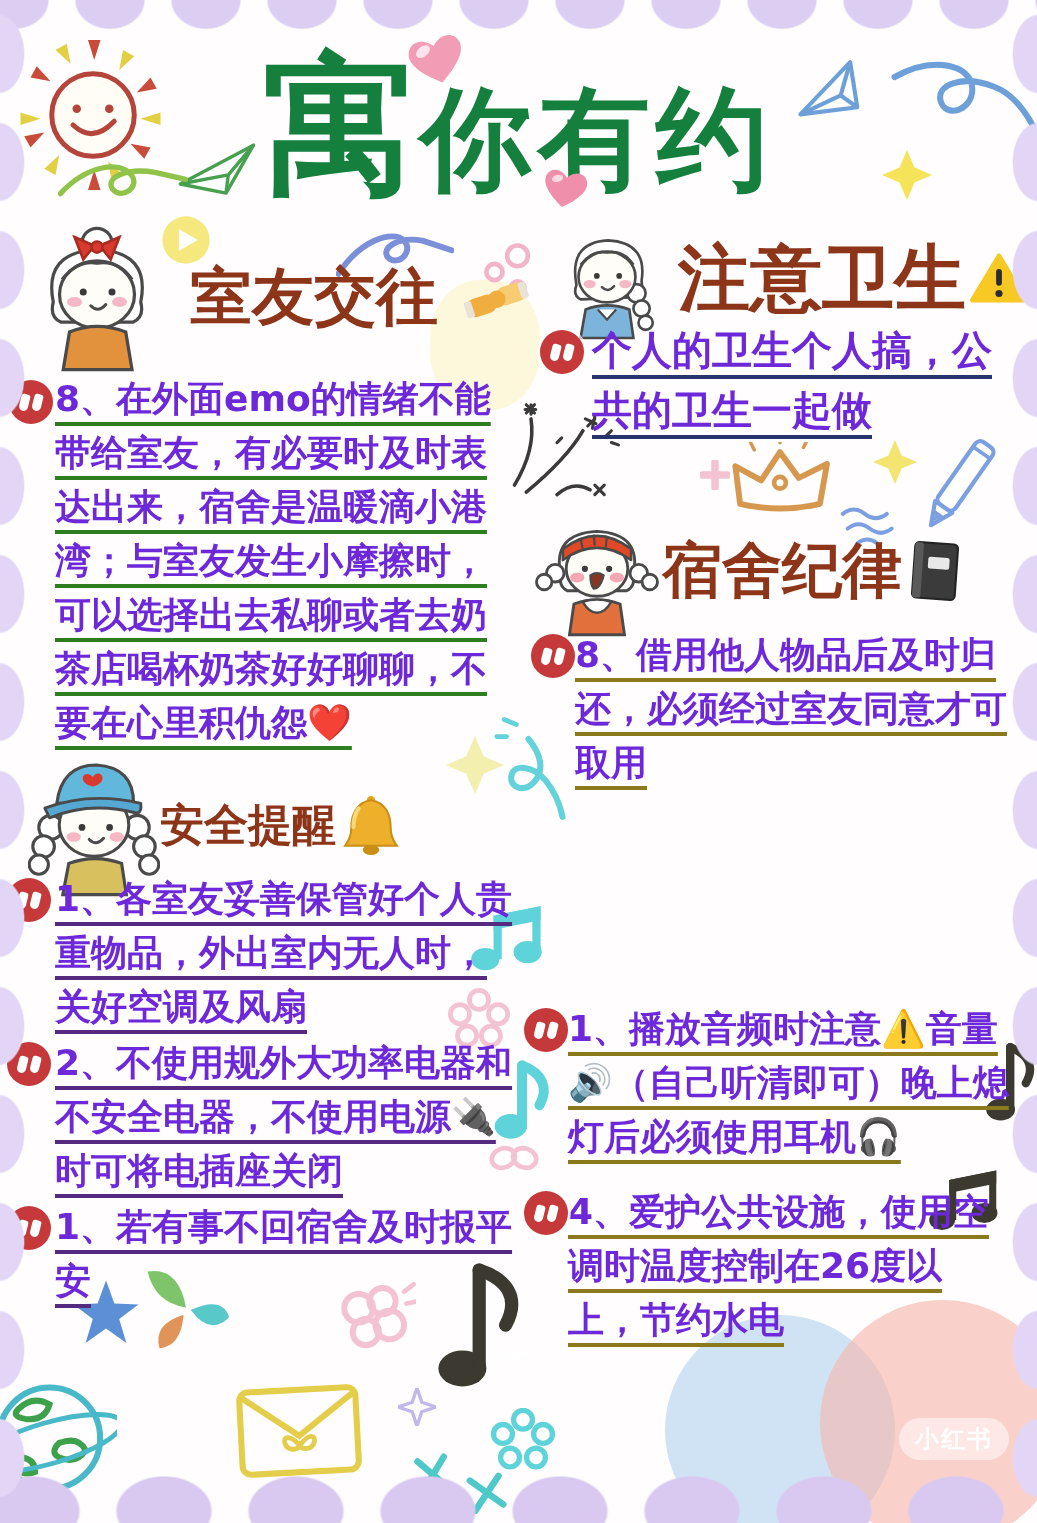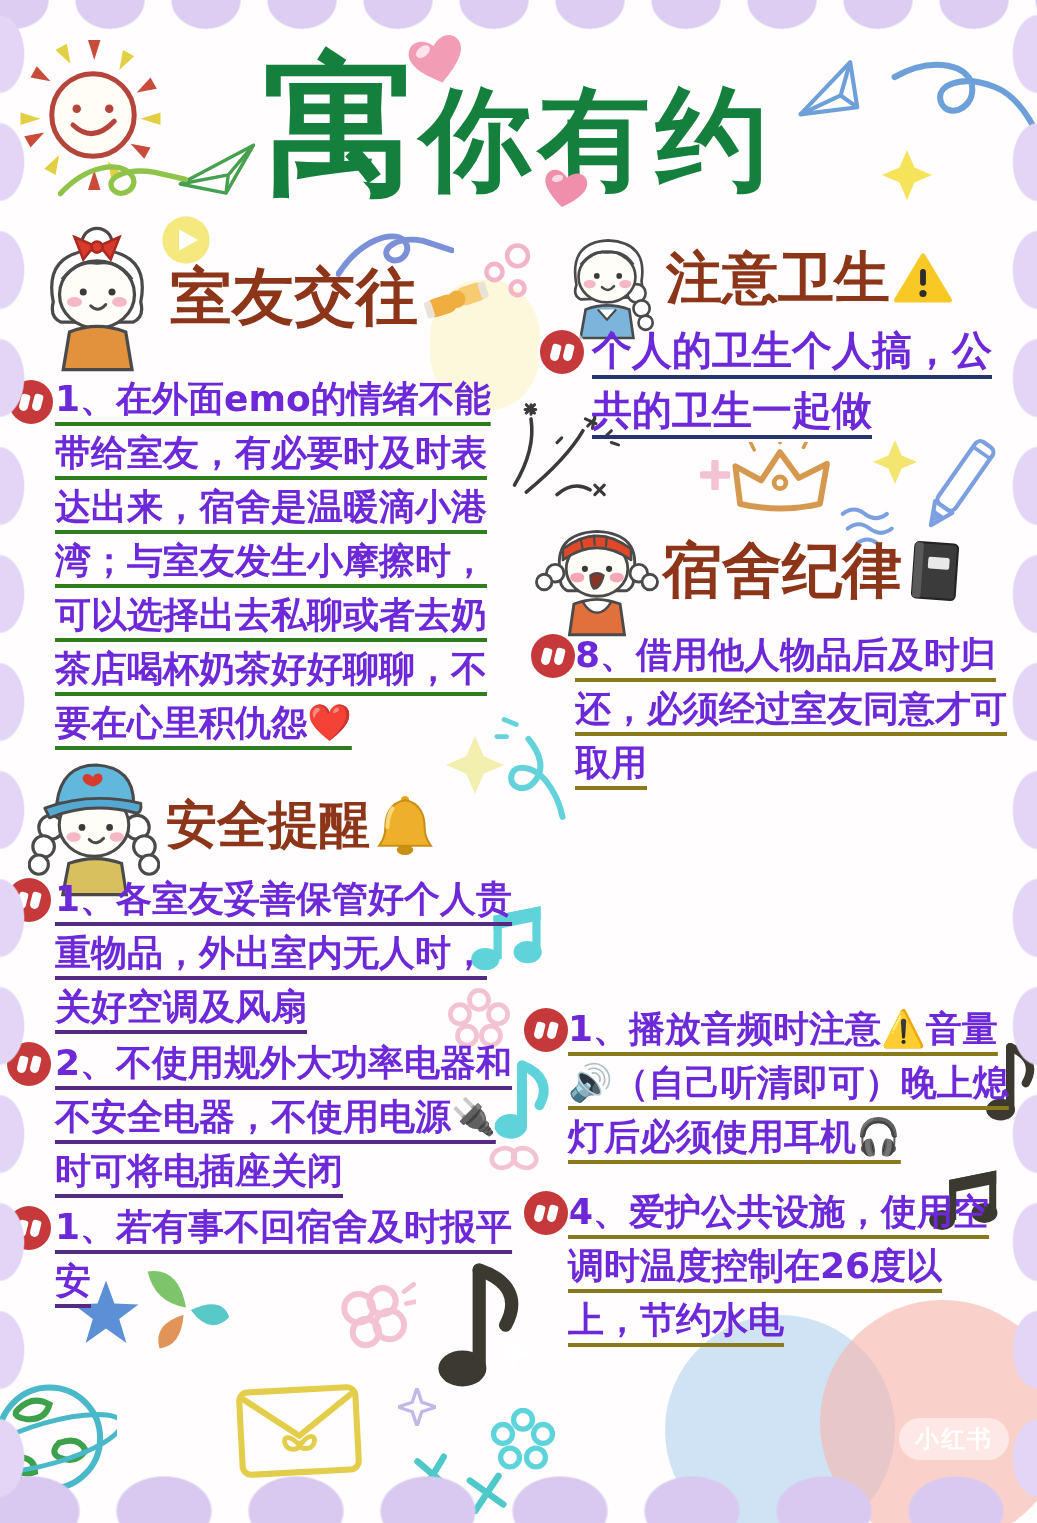--- a/index.html
+++ b/index.html
@@ -252,21 +252,21 @@
   <svg class="doodle" style="left:408px;top:1452px;width:100px;height:62px" viewBox="0 0 84 52">
     <path d="M8 8 L34 30 M30 4 L12 34 M52 24 L80 44 M76 20 L56 50" stroke="#4ec8c8" stroke-width="5.5" stroke-linecap="round"></path>
   </svg>
   <svg class="doodle" style="left:436px;top:1258px;width:108px;height:132px" viewBox="0 0 90 110">
     <ellipse cx="22" cy="92" rx="20" ry="15" fill="#3c3a30"></ellipse>
     <path d="M36 92 L36 10" stroke="#3c3a30" stroke-width="11" stroke-linecap="round"></path>
     <path d="M36 10 C60 18 70 34 58 56" fill="none" stroke="#3c3a30" stroke-width="11" stroke-linecap="round"></path>
     <path d="M64 64 L68 76 L80 80 L68 84 L64 96 L60 84 L48 80 L60 76 Z" fill="#fff"></path>
   </svg>
 
-  <div class="sechead" style="left:28px;top:222px;">
+  <div class="sechead" style="left:28px;top:222px;gap:20px;">
     <svg style="width:138px;height:150px" viewBox="0 0 110 120">
       <g stroke="#4a4a4a" stroke-width="2.6" fill="#fff" stroke-linejoin="round">
         <circle cx="55" cy="17" r="12"></circle>
         <path d="M20 64 Q12 24 55 22 Q98 24 90 64 Q93 76 84 80 L26 80 Q17 76 20 64 Z"></path>
         <ellipse cx="55" cy="58" rx="30" ry="27" fill="#fffdf8"></ellipse>
         <path d="M27 46 Q40 30 55 33 Q72 30 83 46" fill="none"></path>
       </g>
       <path d="M37 12 L53 19 L44 30 Z" fill="#d93a2e" stroke="#a82a20" stroke-width="2"></path>
       <path d="M73 12 L57 19 L66 30 Z" fill="#d93a2e" stroke="#a82a20" stroke-width="2"></path>
       <circle cx="55" cy="20" r="4.5" fill="#d93a2e" stroke="#a82a20" stroke-width="2"></circle>
@@ -284,21 +284,21 @@
         <rect x="30" y="18" width="28" height="17" rx="8" fill="#f6cb72"></rect>
         <circle cx="30" cy="27" r="8" fill="#efae3e"></circle>
         <rect x="0" y="21" width="7" height="15" rx="2" fill="#e9e2d6"></rect>
         <rect x="52" y="19" width="7" height="15" rx="2" fill="#e9e2d6"></rect>
       </g>
     </svg>
   </div>
 
   <div class="item u-green" style="left:55px;top:372px;width:462px">
     <span class="qbadge" style="left:-46px;top:8px"></span>
-    <p class="itext">1、在外面emo的情绪不能带给室友，有必要时及时表达出来，宿舍是温暖滴小港湾；与室友发生小摩擦时，可以选择出去私聊或者去奶茶店喝杯奶茶好好聊聊，不要在心里积仇怨❤️</p>
+    <p class="itext">8、在外面emo的情绪不能带给室友，有必要时及时表达出来，宿舍是温暖滴小港湾；与室友发生小摩擦时，可以选择出去私聊或者去奶茶店喝杯奶茶好好聊聊，不要在心里积仇怨❤️</p>
   </div>
 
   <div class="sechead" style="left:28px;top:752px;">
     <svg style="width:132px;height:146px" viewBox="0 0 110 120">
       <g stroke="#4a4a4a" stroke-width="2.6" fill="#fff" stroke-linejoin="round">
         <circle cx="19" cy="62" r="10"></circle>
           <circle cx="13" cy="78" r="9"></circle>
           <circle cx="9" cy="93" r="8"></circle>
         <circle cx="91" cy="62" r="10"></circle>
           <circle cx="97" cy="78" r="9"></circle>
@@ -308,21 +308,21 @@
       <path d="M24 42 Q28 10 57 10 Q88 12 88 42 Z" fill="#62b7dc" stroke="#4a4a4a" stroke-width="2.6"></path>
       <path d="M14 46 Q52 32 94 42 Q95 50 90 50 Q52 40 18 54 Z" fill="#55a8d2" stroke="#4a4a4a" stroke-width="2.4" stroke-linejoin="round"></path>
       <path d="M54 20 C50 15 44 18 46 23 C48 27 54 28 54 28 C54 28 61 26 62 22 C63 17 57 15 54 20Z" fill="#d93a2e"></path>
       <circle cx="45" cy="62" r="2.8" fill="#3a3a3a"></circle>
         <circle cx="68" cy="62" r="2.8" fill="#3a3a3a"></circle>
       <ellipse cx="38" cy="70" rx="6" ry="4" fill="#f5b8c4"></ellipse>
         <ellipse cx="74" cy="70" rx="6" ry="4" fill="#f5b8c4"></ellipse>
       <path d="M51 72 Q57 78 63 71" fill="none" stroke="#4a4a4a" stroke-width="2.4" stroke-linecap="round"></path>
       <path d="M29 118 L34 92 Q56 84 78 92 L82 118 Z" fill="#d9c05e" stroke="#4a4a4a" stroke-width="2.6"></path>
     </svg>
-    <span class="htxt" style="font-size:51px;margin-left:6px">安全提醒</span>
+    <span class="htxt" style="font-size:44px;margin-left:0">安全提醒</span>
     <svg style="width:58px;height:62px;margin-left:6px" viewBox="0 0 56 60">
       <circle cx="28" cy="6" r="4" fill="#e3a51c"></circle>
       <path d="M28 6 C13 8 9 22 9 32 C9 43 5 47 3 50 L53 50 C51 47 47 43 47 32 C47 22 43 8 28 6Z" fill="#eeb02a" stroke="#c98e14" stroke-width="2"></path>
       <path d="M16 14 C12 20 11 28 11 32" stroke="#f8d878" stroke-width="4" fill="none" stroke-linecap="round"></path>
       <ellipse cx="28" cy="54" rx="8" ry="5" fill="#c98e14"></ellipse>
     </svg>
   </div>
 
   <div class="item u-purple" style="left:55px;top:872px;width:462px">
     <span class="qbadge" style="left:-48px;top:6px"></span>
@@ -348,21 +348,21 @@
         <path d="M28 46 Q40 31 54 34 Q70 31 80 46" fill="none"></path>
       </g>
       <circle cx="44" cy="57" r="2.8" fill="#3a3a3a"></circle>
         <circle cx="66" cy="57" r="2.8" fill="#3a3a3a"></circle>
       <ellipse cx="37" cy="65" rx="6" ry="4" fill="#f5b8c4"></ellipse>
         <ellipse cx="72" cy="65" rx="6" ry="4" fill="#f5b8c4"></ellipse>
       <path d="M49 68 Q55 74 61 67" fill="none" stroke="#4a4a4a" stroke-width="2.4" stroke-linecap="round"></path>
       <path d="M28 118 L33 90 Q54 82 76 90 L80 118 Z" fill="#7db4dc" stroke="#4a4a4a" stroke-width="2.6"></path>
       <path d="M45 90 L54 100 L63 90" fill="#fff" stroke="#4a4a4a" stroke-width="2.2"></path>
     </svg>
-    <span class="htxt" style="font-size:56px;margin-left:2px">注意卫生</span>
+    <span class="htxt" style="font-size:72px;margin-left:14px">注意卫生</span>
     <svg style="width:58px;height:54px;margin-left:4px" viewBox="0 0 52 46">
       <path d="M26 2 L50 42 L2 42 Z" fill="#f8c825" stroke="#f8c825" stroke-width="4" stroke-linejoin="round"></path>
       <rect x="23.4" y="14" width="5.2" height="15" rx="2.6" fill="#2c2c2c"></rect>
       <circle cx="26" cy="36" r="3.2" fill="#2c2c2c"></circle>
     </svg>
   </div>
 
   <div class="item u-navy" style="left:592px;top:320px;width:400px">
     <span class="qbadge" style="left:-52px;top:10px"></span>
     <p class="itext" style="font-size:40px">个人的卫生个人搞，公共的卫生一起做</p>

